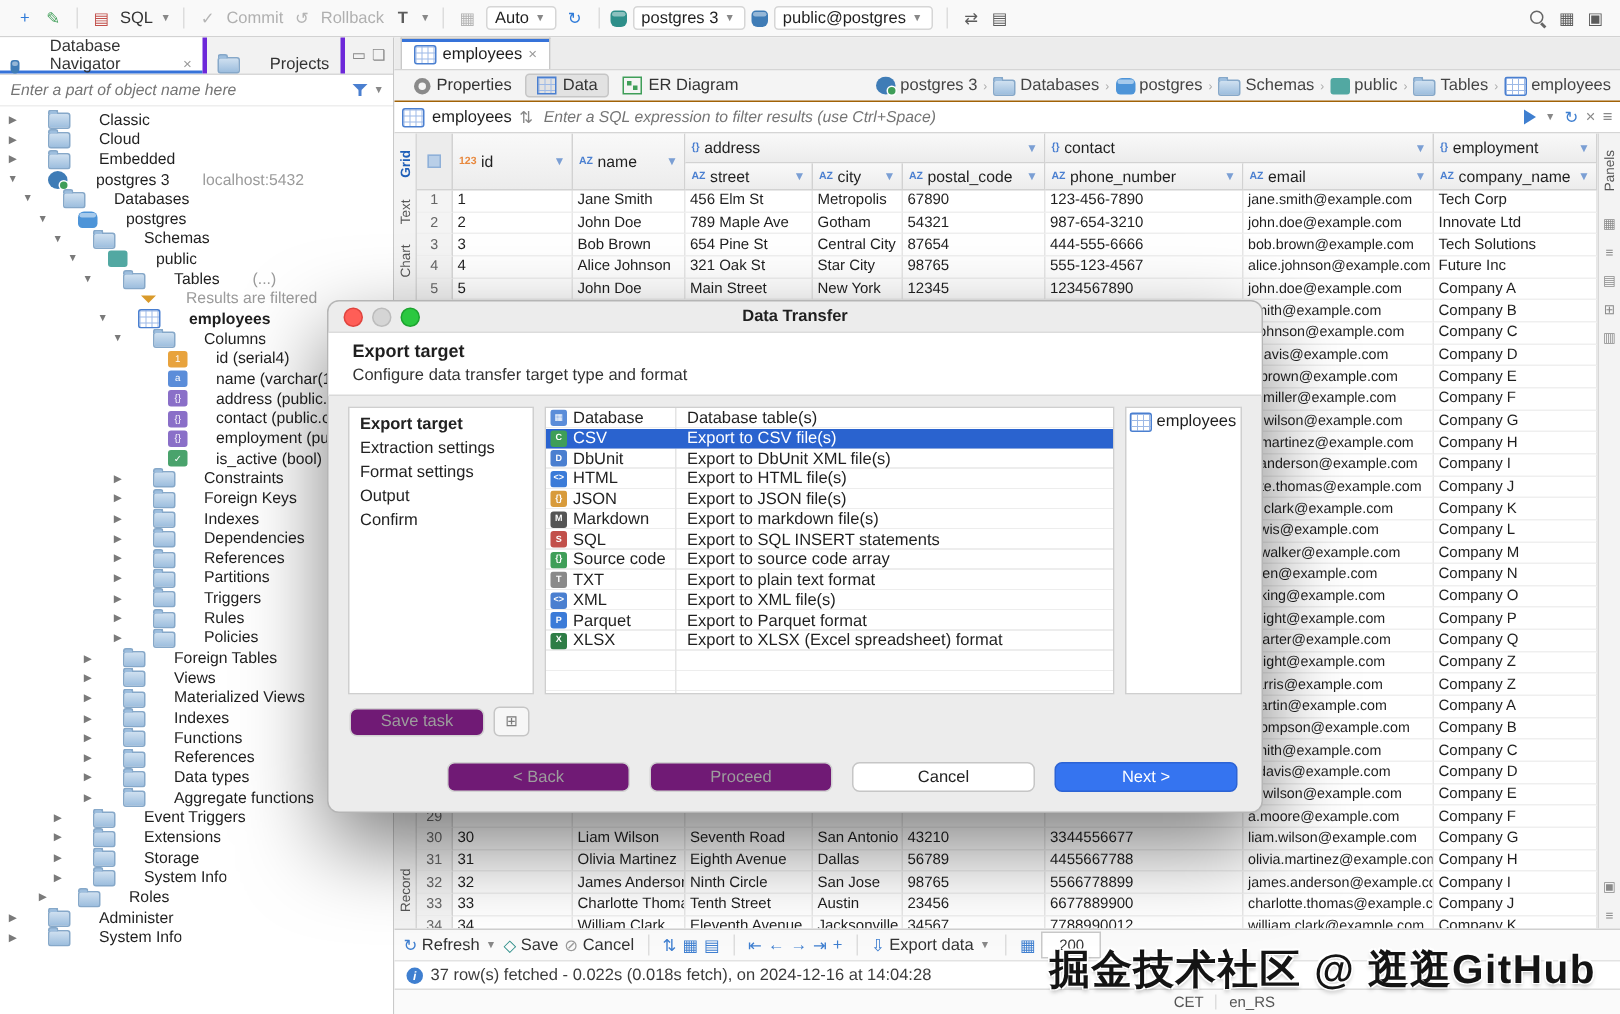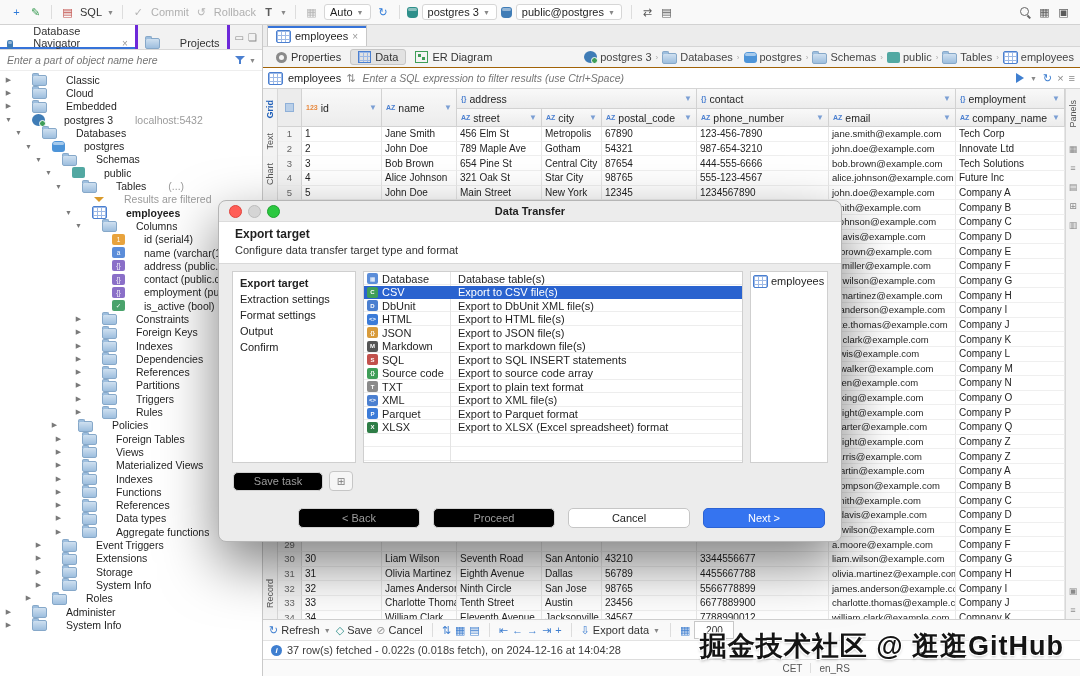--- a/index.html
+++ b/index.html
@@ -164,21 +164,21 @@
   .txt-file-icon{background:#8a8a8a}.txt-file-icon::before{content:"T"}
   .xml-file-icon{background:#4a7fd0}.xml-file-icon::before{content:"<>"}
   .parquet-file-icon{background:#3b7bd8}.parquet-file-icon::before{content:"P"}
   .xlsx-file-icon{background:#2e7d46}.xlsx-file-icon::before{content:"X"}
   .dlg-tables{flex:0 0 72px;background:#fff;border:1px solid #cfcfcf;padding:2px;overflow:hidden}
   .dlg-table-row{display:flex;align-items:center;gap:3px;height:14px;white-space:nowrap;overflow:hidden}
   .dlg-mid{flex:0 0 28px;display:flex;align-items:center;gap:6px;padding:4px 14px 0}
   .dlg-buttons{flex:1;display:flex;align-items:flex-end;justify-content:flex-end;gap:13px;padding:0 16px 13px}
   .btn{min-width:104px;height:18px;display:inline-flex;align-items:center;justify-content:center;border-radius:5px;font-size:11px;padding:0 8px}
   .btn.small{min-width:72px;height:17px}
-  .btn.disabled{background:#000000;color:#9d9d9d;border:1px solid #d2d2d2}
+  .btn.disabled{background:#701a75;color:#9d9d9d;border:1px solid #d2d2d2}
   .btn.cancel{background:#fff;color:#222;border:1px solid #c6c6c6}
   .btn.primary{background:#3574f0;color:#fff;border:1px solid #2c63d4}
   .iconbtn{width:22px;height:18px;border:1px solid #c6c6c6;border-radius:4px;background:#f6f6f6;display:inline-flex;align-items:center;justify-content:center;color:#7a7a7a;font-size:10px}
   .iconbtn::before{content:"⊞"}
 
   
   .watermark{position:absolute;right:16px;bottom:12px;z-index:20;font-size:27px;font-weight:bold;color:#141414;letter-spacing:1px;
     text-shadow:-1px -1px 0 #fff,1px -1px 0 #fff,-1px 1px 0 #fff,1px 1px 0 #fff,0 2px 3px rgba(0,0,0,.25)}
 </style>
 </head>
@@ -378,21 +378,21 @@
           <div class="tree-item" style="padding-left: 74px;">
             <span class="arrow">▶</span>
             <span class="ticon folder-icon"></span>
             <span class="tlabel">Triggers</span>
           </div>
           <div class="tree-item" style="padding-left: 74px;">
             <span class="arrow">▶</span>
             <span class="ticon folder-icon"></span>
             <span class="tlabel">Rules</span>
           </div>
-          <div class="tree-item" style="padding-left: 50px;">
+          <div class="tree-item" style="padding-left: 74px;">
             <span class="arrow">▶</span>
             <span class="ticon folder-icon"></span>
             <span class="tlabel">Policies</span>
           </div>
           <div class="tree-item" style="padding-left: 54px;">
             <span class="arrow">▶</span>
             <span class="ticon folder-icon"></span>
             <span class="tlabel">Foreign Tables</span>
           </div>
           <div class="tree-item" style="padding-left: 54px;">

